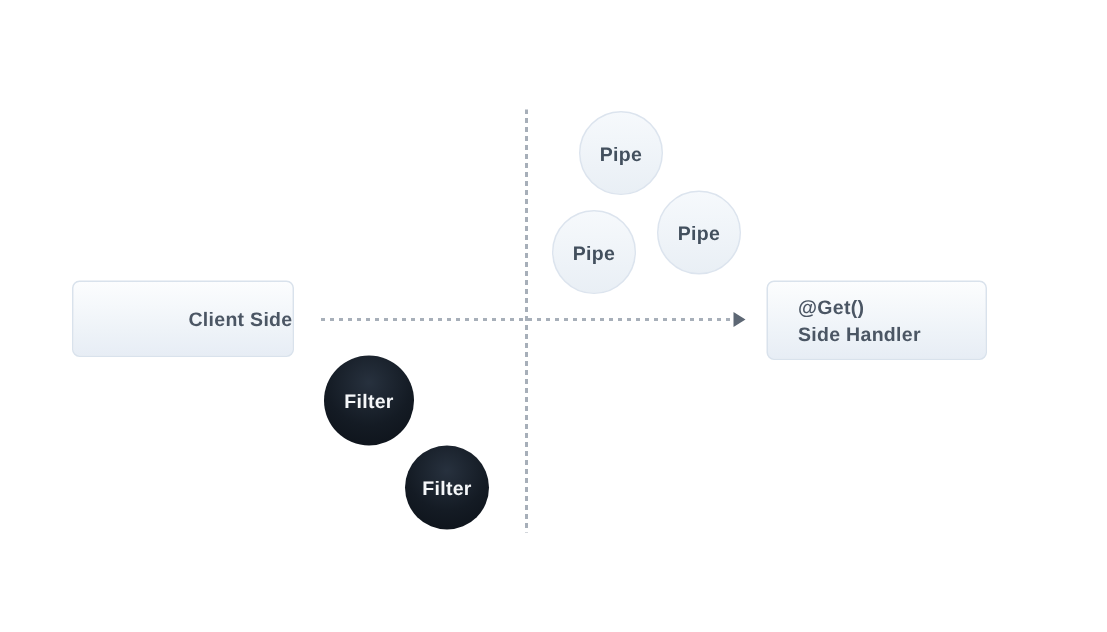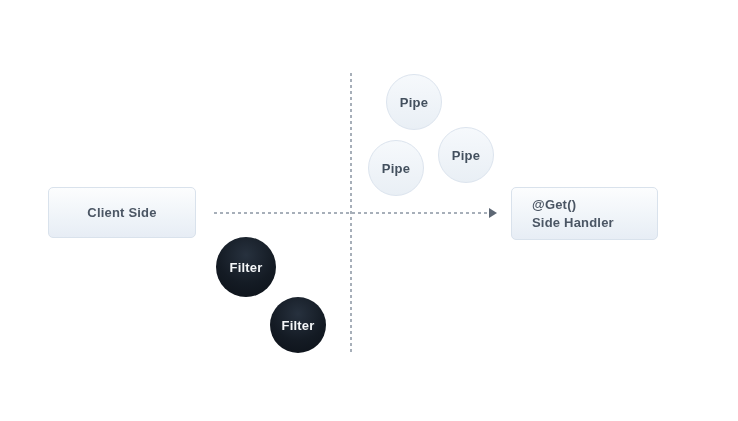--- a/index.html
+++ b/index.html
@@ -56,21 +56,21 @@
     font-weight: 600;
     letter-spacing: 0.2px;
   }
   .client-box {
     left: 48px;
     top: 187px;
     width: 148px;
     height: 51px;
     display: flex;
     align-items: center;
-    justify-content: center;
+    justify-content: flex-end;
   }
   .handler-box {
     left: 511px;
     top: 187px;
     width: 147px;
     height: 53px;
     display: flex;
     flex-direction: column;
     justify-content: center;
     padding-left: 20px;

